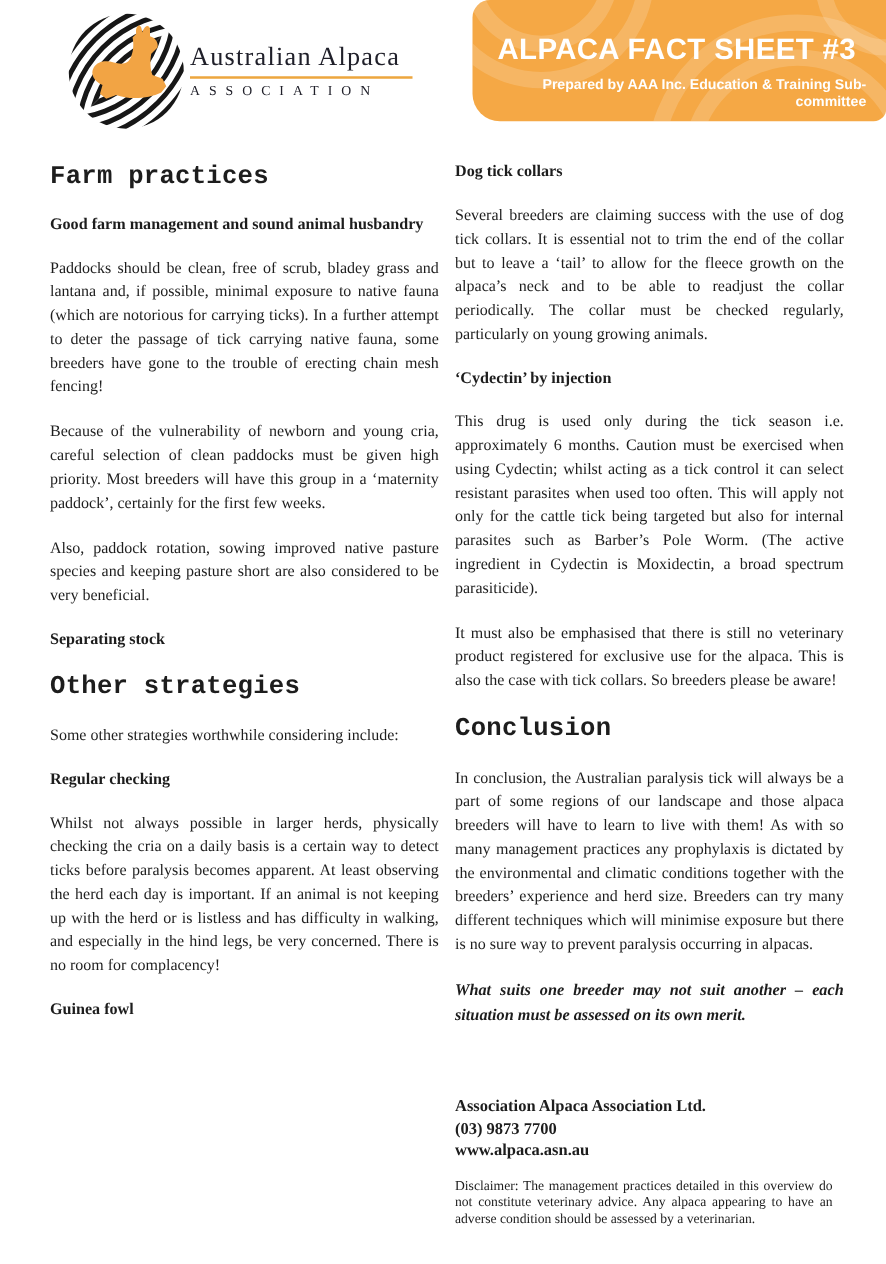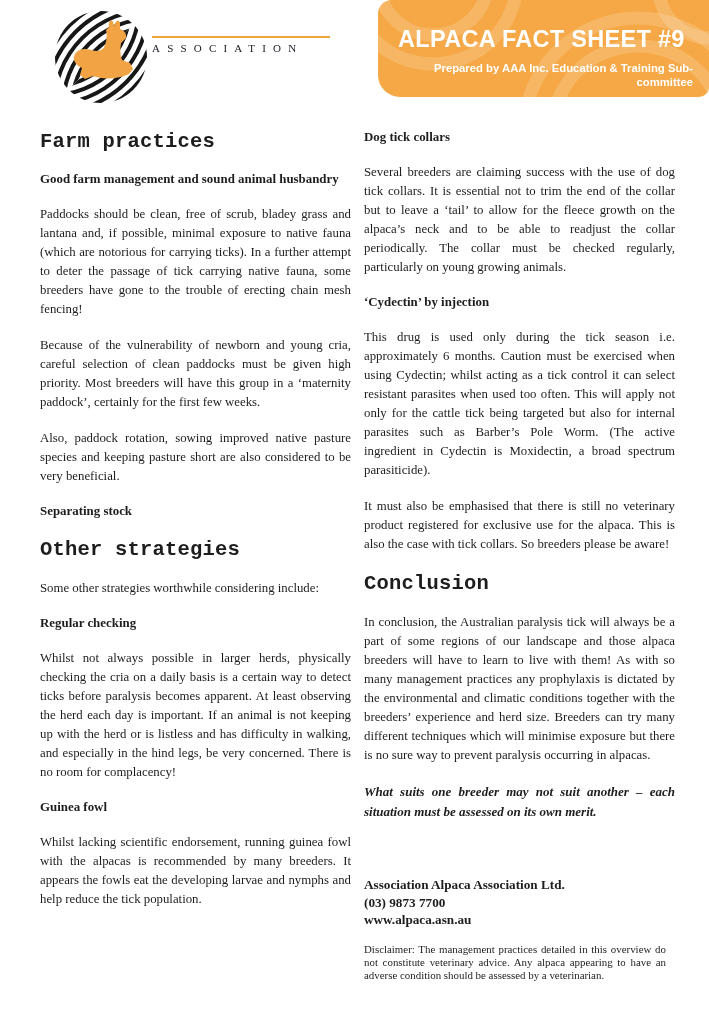--- a/index.html
+++ b/index.html
@@ -75,57 +75,57 @@
             <circle cx="-2" cy="-2" r="105"></circle>
           <circle cx="-2" cy="-2" r="114"></circle>
             <circle cx="-2" cy="-2" r="123"></circle>
         </g>
       </g>
       <path fill="#F2A444" d="M55 17 c-1 -5 2 -9 4 -5 l1 4 c1 -5 5 -7 6 -3 l0 6 c4 1 7 5 6 9 l-5 5 c-1 6 -1 12 1 17 l8 3 3 6 -4 5 c-10 5 -26 6 -36 2 l-8 3 -5 -4 2 -7 c-7 -3 -10 -9 -7 -14 c3 -5 10 -6 16 -4 c7 2 12 1 14 -5 c2 -5 2 -11 1 -15 z"></path>
     </svg>
   </div>
 
   <div class="logo-text">
+    <div class="logo-title">Australian Alpaca</div>
     <div class="logo-rule"></div>
     <div class="logo-sub">ASSOCIATION</div>
   </div>
 
   <div class="banner">
     <svg class="banner-swirls" width="331" height="97" viewBox="0 0 331 97">
       <g fill="none" stroke="rgba(255,255,255,0.17)" stroke-width="13">
         <circle cx="55" cy="-20" r="55"></circle>
         <circle cx="55" cy="-20" r="84"></circle>
         <circle cx="260" cy="132" r="86"></circle>
         <circle cx="260" cy="132" r="114"></circle>
         <circle cx="331" cy="-12" r="50"></circle>
       </g>
     </svg>
     <div class="banner-inner">
-      <div class="banner-title">ALPACA FACT SHEET #9</div>
+      <div class="banner-title">ALPACA FACT SHEET #3</div>
       <div class="banner-sub">
         <div>Prepared by AAA Inc. Education &amp; Training Sub-committee</div>
       </div>
     </div>
   </div>
 
   <div class="content">
 
     <section class="col">
       <h1 class="sechead">Farm practices</h1>
       <h2 class="subhead">Good farm management and sound animal husbandry</h2>
       <p class="body">Paddocks should be clean, free of scrub, bladey grass and lantana and, if possible, minimal exposure to native fauna (which are notorious for carrying ticks). In a further attempt to deter the passage of tick carrying native fauna, some breeders have gone to the trouble of erecting chain mesh fencing!</p>
       <p class="body">Because of the vulnerability of newborn and young cria, careful selection of clean paddocks must be given high priority. Most breeders will have this group in a ‘maternity paddock’, certainly for the first few weeks.</p>
       <p class="body">Also, paddock rotation, sowing improved native pasture species and keeping pasture short are also considered to be very beneficial.</p>
       <h2 class="subhead">Separating stock</h2>
       <h1 class="sechead">Other strategies</h1>
       <p class="body">Some other strategies worthwhile considering include:</p>
       <h2 class="subhead">Regular checking</h2>
       <p class="body">Whilst not always possible in larger herds, physically checking the cria on a daily basis is a certain way to detect ticks before paralysis becomes apparent. At least observing the herd each day is important. If an animal is not keeping up with the herd or is listless and has difficulty in walking, and especially in the hind legs, be very concerned. There is no room for complacency!</p>
       <h2 class="subhead">Guinea fowl</h2>
-      <p class="body">Whilst lacking scientific endorsement, running guinea fowl with the alpacas is recommended by many breeders. It appears the fowls eat the developing larvae and nymphs and help reduce the tick population.</p>
     </section>
 
     <section class="col">
       <h2 class="subhead">Dog tick collars</h2>
       <p class="body">Several breeders are claiming success with the use of dog tick collars. It is essential not to trim the end of the collar but to leave a ‘tail’ to allow for the fleece growth on the alpaca’s neck and to be able to readjust the collar periodically. The collar must be checked regularly, particularly on young growing animals.</p>
       <h2 class="subhead">‘Cydectin’ by injection</h2>
       <p class="body">This drug is used only during the tick season i.e. approximately 6 months. Caution must be exercised when using Cydectin; whilst acting as a tick control it can select resistant parasites when used too often. This will apply not only for the cattle tick being targeted but also for internal parasites such as Barber’s Pole Worm. (The active ingredient in Cydectin is Moxidectin, a broad spectrum parasiticide).</p>
       <p class="body">It must also be emphasised that there is still no veterinary product registered for exclusive use for the alpaca. This is also the case with tick collars. So breeders please be aware!</p>
       <h1 class="sechead">Conclusion</h1>
       <p class="body">In conclusion, the Australian paralysis tick will always be a part of some regions of our landscape and those alpaca breeders will have to learn to live with them! As with so many management practices any prophylaxis is dictated by the environmental and climatic conditions together with the breeders’ experience and herd size. Breeders can try many different techniques which will minimise exposure but there is no sure way to prevent paralysis occurring in alpacas.</p>

